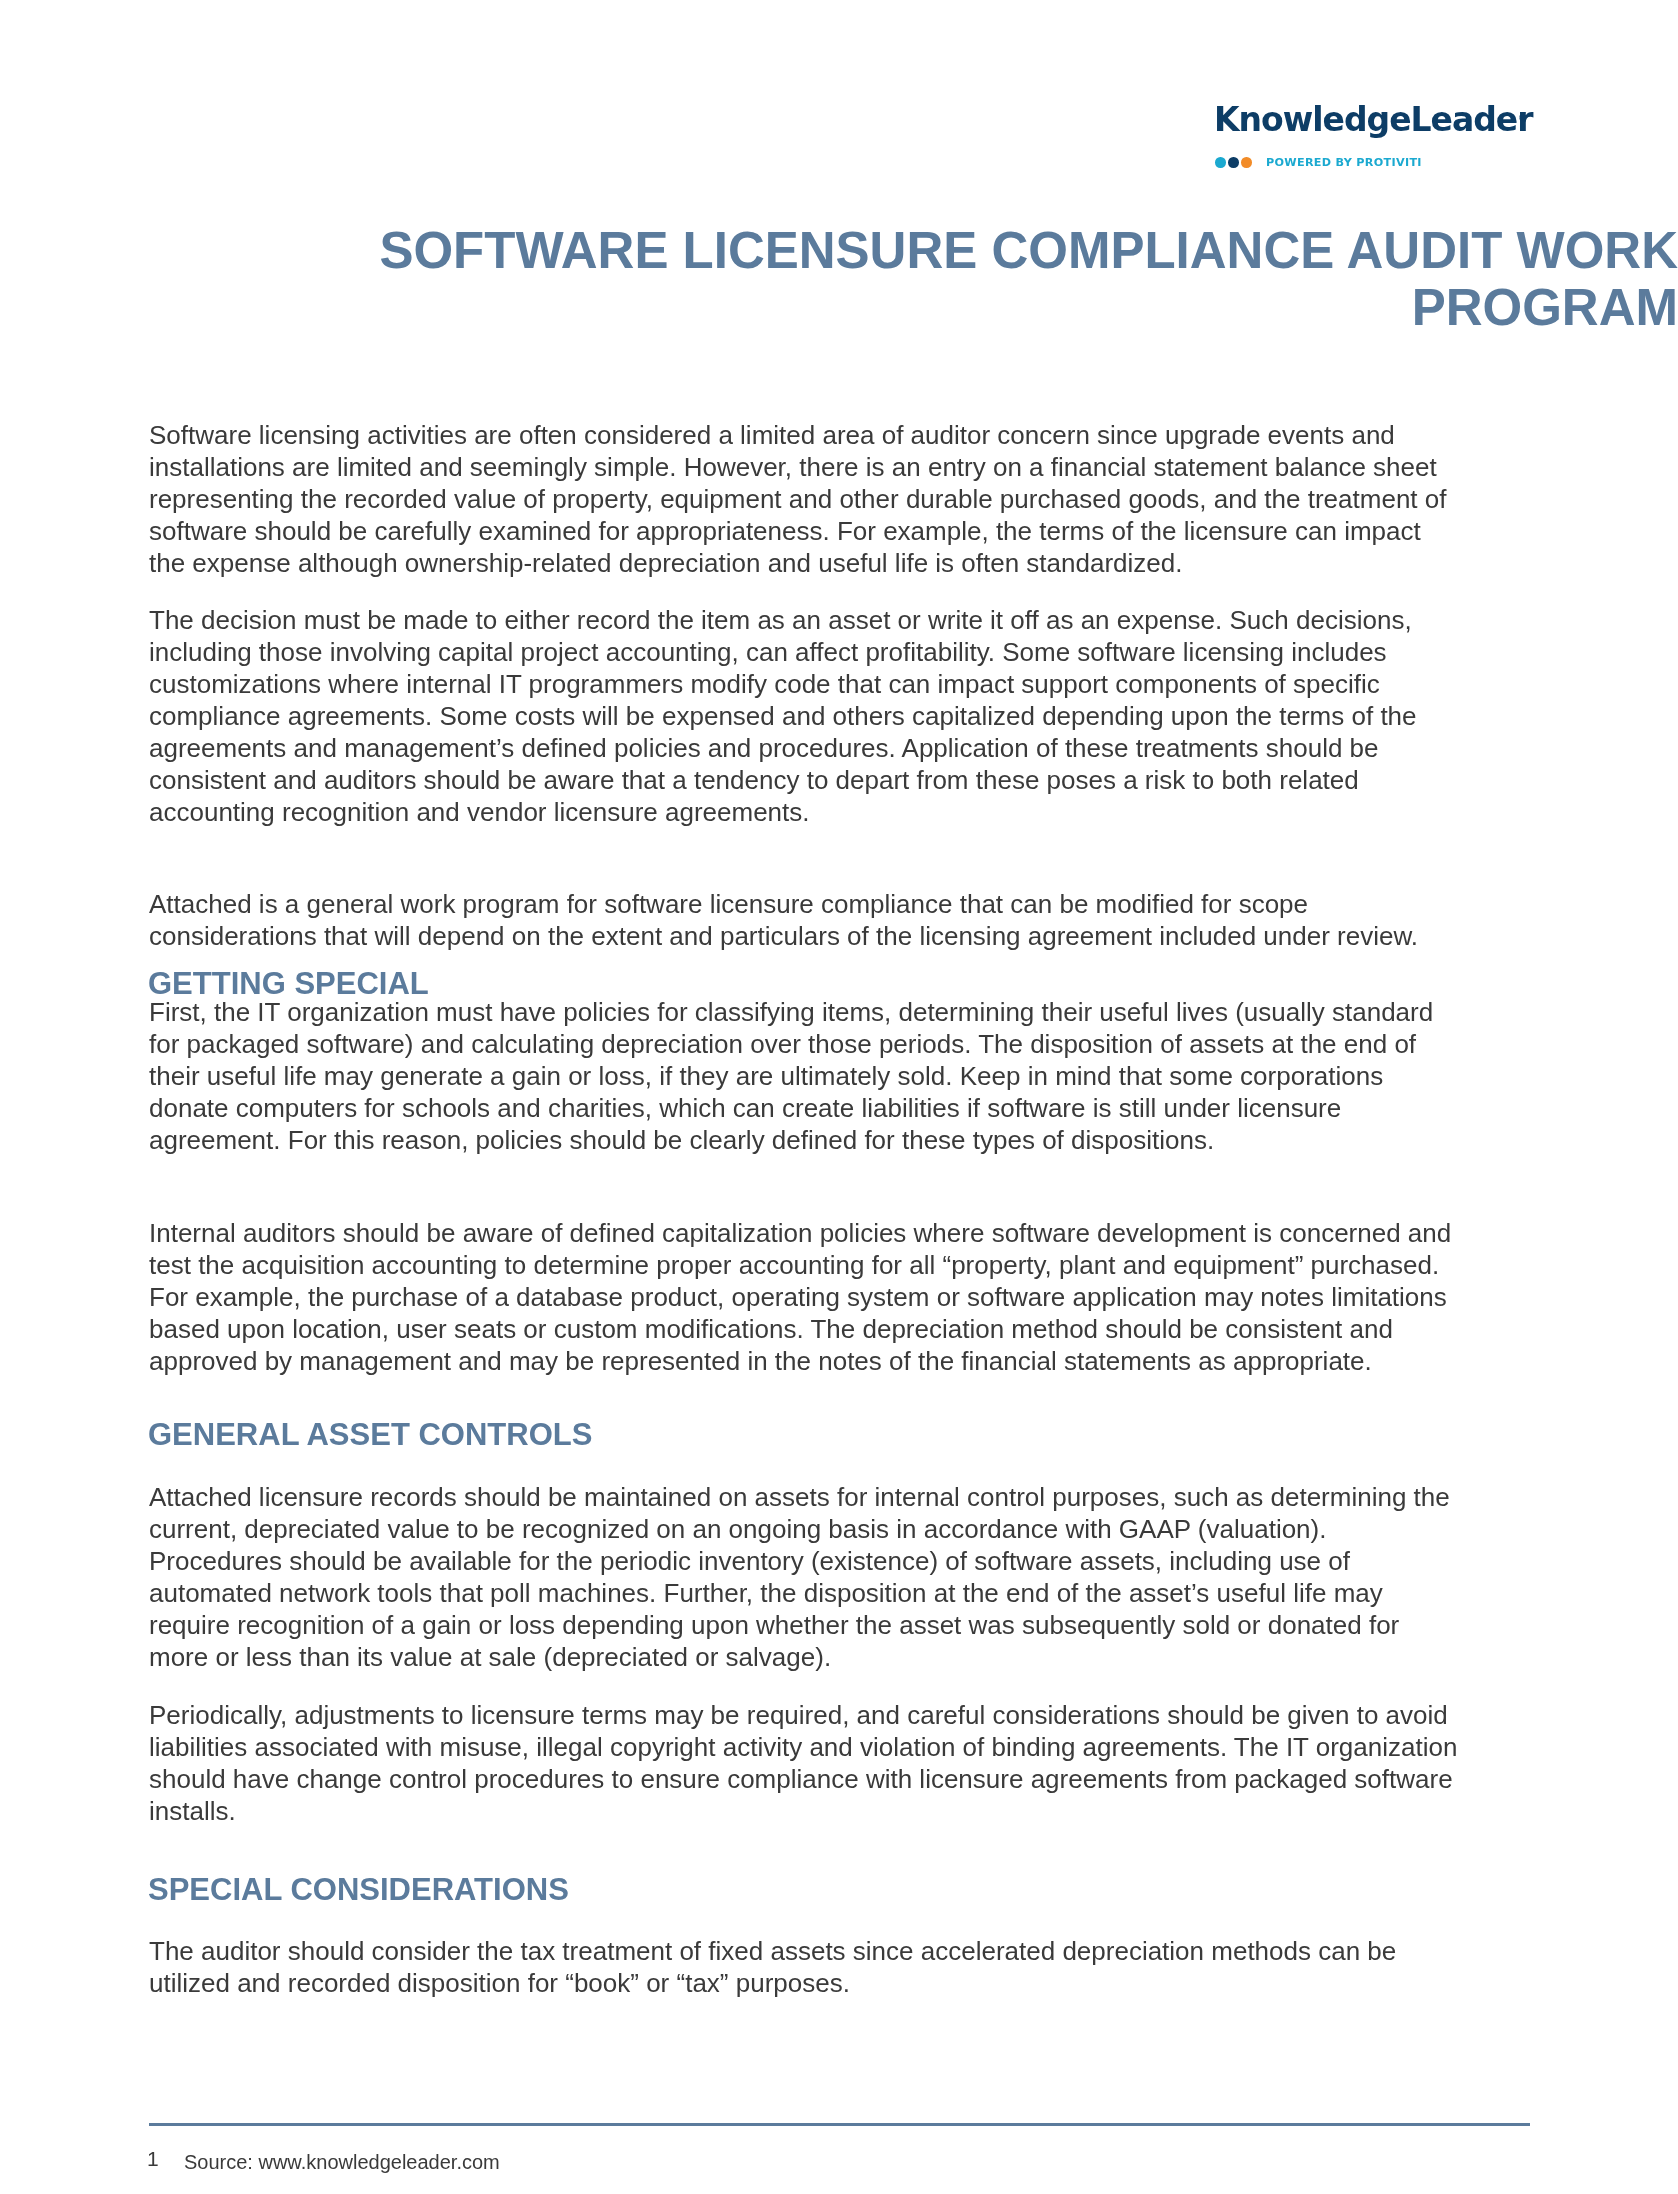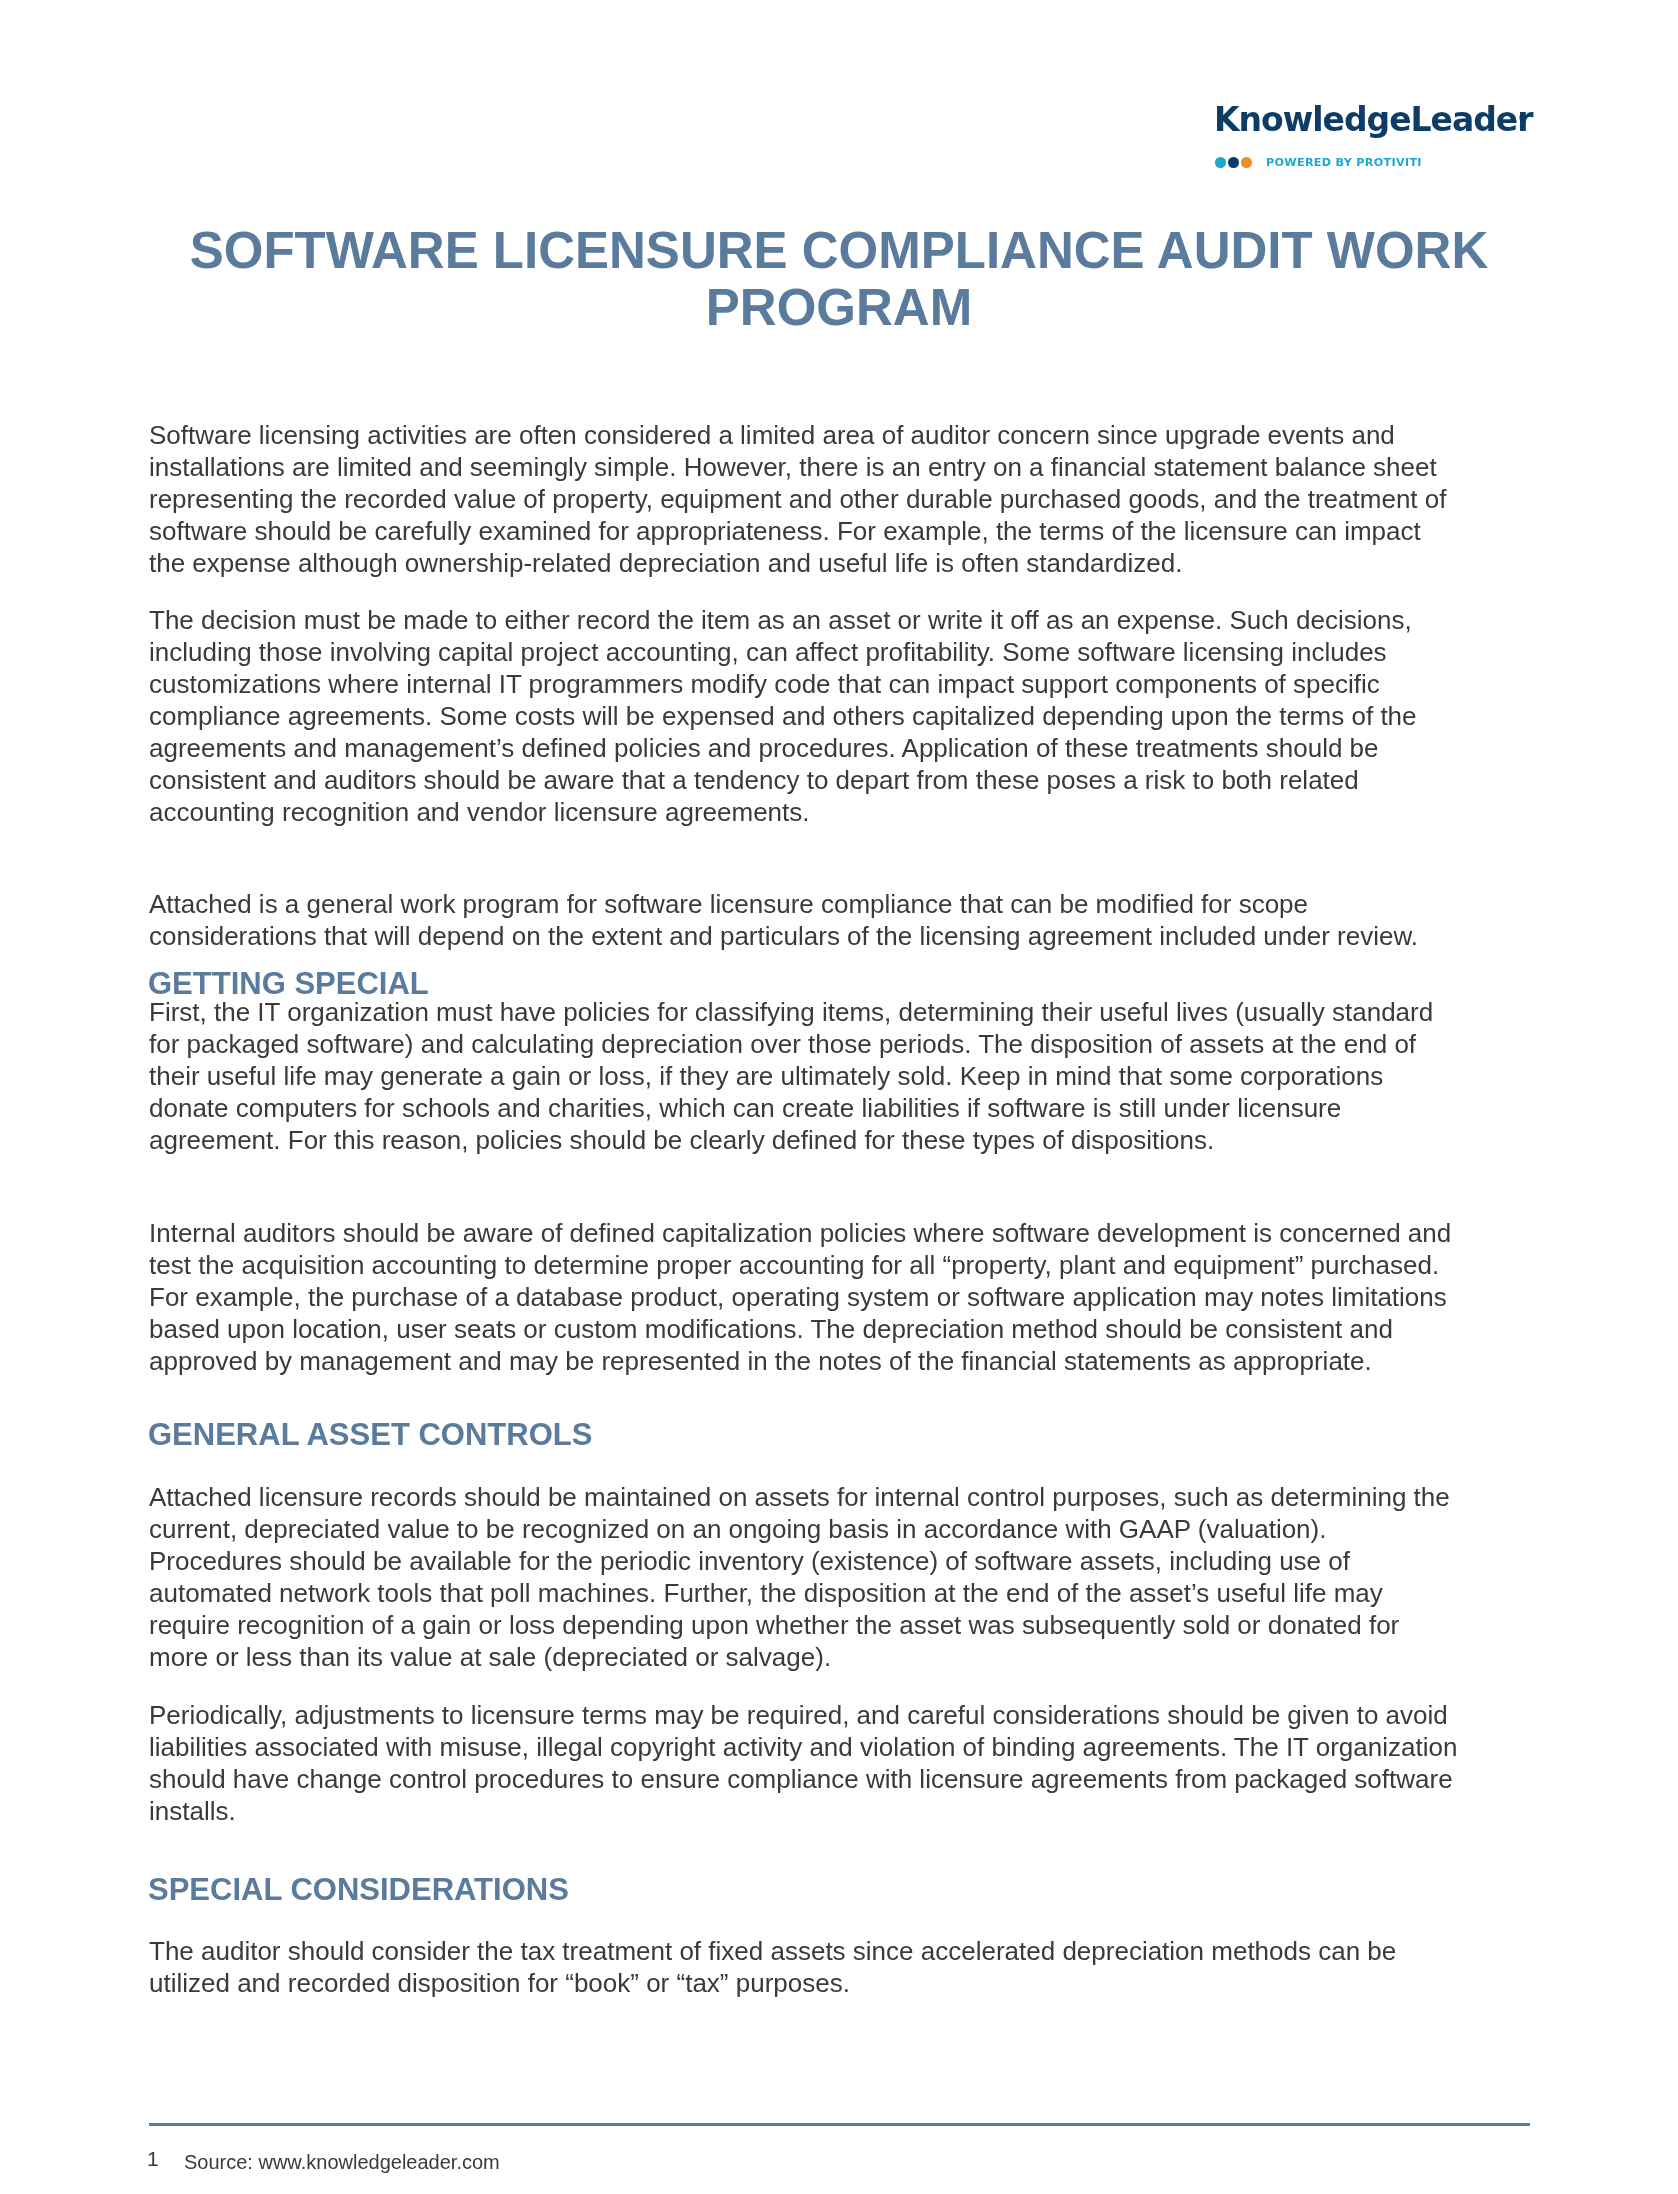--- a/index.html
+++ b/index.html
@@ -4,21 +4,21 @@
 <style>
   html, body { margin: 0; padding: 0; background: #ffffff; }
   body { width: 1678px; height: 2194px; position: relative; overflow: hidden; font-family: "Liberation Sans", sans-serif; }
   .page { position: absolute; left: 0; top: 0; width: 1352px; height: 2194px; background: #ffffff; margin-top: 32px; }
   .logo-word { position: absolute; left: 1.3px; top: 68px; font-family: "DejaVu Sans", sans-serif; font-weight: bold; font-size: 33px; line-height: 39px; color: #0d3d66; letter-spacing: -1px; white-space: nowrap; }
   .logo-reg { position: absolute; left: 1518px; top: 82px; font-size: 8px; color: #0d3d66; font-family: "DejaVu Sans", sans-serif; }
   .logo-dots { position: absolute; left: 1215px; top: 125px; height: 10.5px; display: flex; gap: 2.6px; }
   .logo-dot { width: 10.5px; height: 10.5px; border-radius: 50%; display: inline-block; }
   .logo-powered { position: absolute; left: 1266px; top: 124px; font-family: "DejaVu Sans", sans-serif; font-weight: bold; font-size: 11.2px; line-height: 13px; letter-spacing: 0.3px; color: #1ba9d0; white-space: nowrap; }
 
-  .title { position: absolute; left: 0; width: 1678px; text-align: center; font-family: "Liberation Sans", sans-serif; font-weight: bold; font-size: 51px; line-height: 57px; color: #5b7b9c; white-space: nowrap; }
+  .title { position: absolute; left: 0; width: 1678px; text-align: right; font-family: "Liberation Sans", sans-serif; font-weight: bold; font-size: 51px; line-height: 57px; color: #5b7b9c; white-space: nowrap; }
 
   .heading { position: absolute; left: 148px; font-family: "Liberation Sans", sans-serif; font-weight: bold; font-size: 31px; line-height: 37px; color: #5b7b9c; white-space: nowrap; }
 
   .para { position: absolute; left: 149px; width: 1389px; font-family: "Liberation Sans", sans-serif; font-size: 26px; line-height: 32px; color: #3a3a3a; }
   .para .ln { display: block; white-space: nowrap; height: 32px; }
 
   .footer-rule { position: absolute; left: 149px; top: 2091px; width: 1381px; height: 3.3px; background: #5b7b9c; }
   .footer-num { position: absolute; left: 147px; top: 2115px; font-size: 21px; line-height: 24px; color: #3a3a3a; }
   .footer-src { position: absolute; left: 184px; top: 2119px; font-size: 20px; line-height: 22.4px; color: #3a3a3a; white-space: nowrap; }
 </style>

